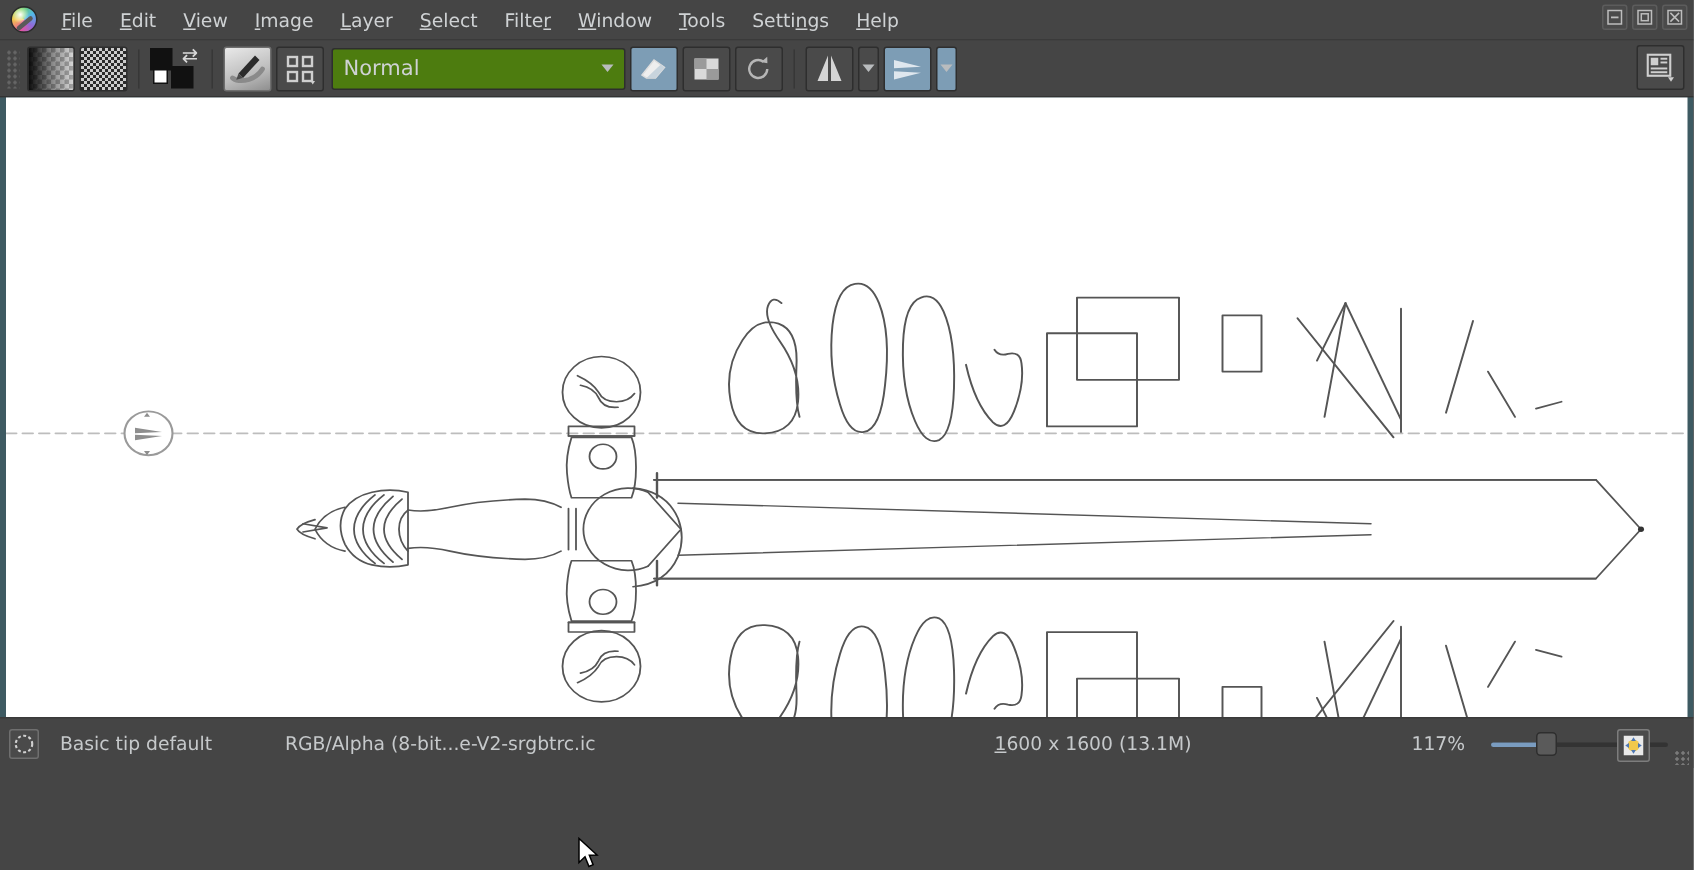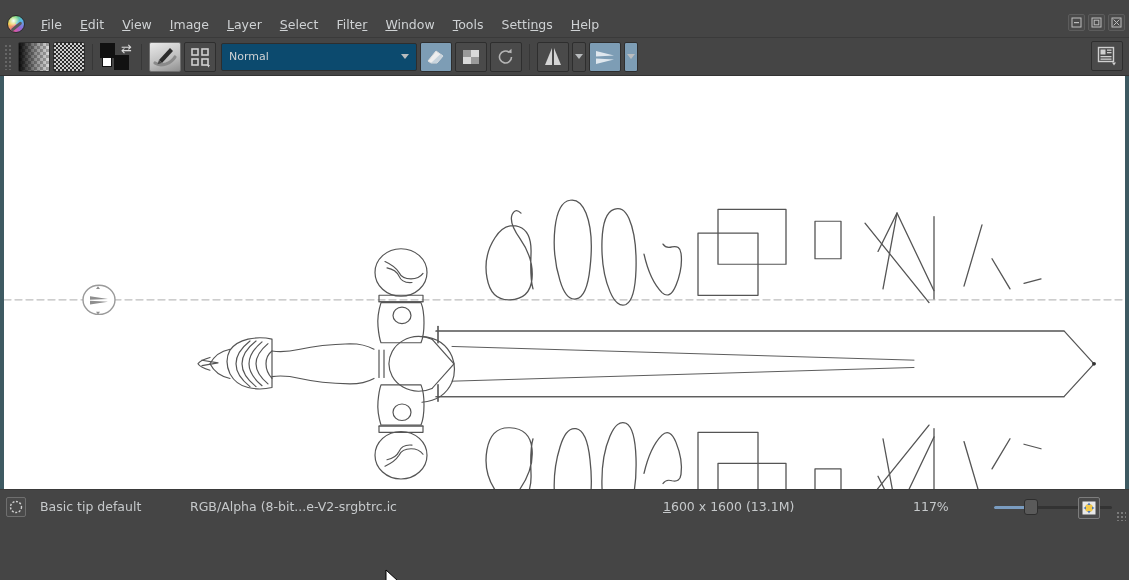--- a/index.html
+++ b/index.html
@@ -7,21 +7,20 @@
     width: 1129px; height: 580px;
     background: #454545;
     font-family: "DejaVu Sans", "Liberation Sans", sans-serif;
     overflow: hidden;
   }
   .app {
     width: 1129px; height: 512px;
     display: flex; flex-direction: column;
     background: #454545;
     position: relative;
-    margin-top: 11px;
   }
 
   
   .menubar {
     height: 27px;
     background: #454545;
     display: flex; align-items: center;
     padding-left: 4px;
     border-bottom: 1px solid #3a3a3a;
     position: relative;
@@ -101,24 +100,24 @@
     width: 32px; height: 30px; border: 1px solid #2e2e2e; border-radius: 2px;
     background: #4a4a4a; display: flex; align-items: center; justify-content: center;
     cursor: default;
   }
   .tbtn.active { background: #7d9db5; border-color: #2e2e2e; }
   .tbtn.brushprev {
     background: linear-gradient(160deg, #e9e9e9 0%, #bdbdbd 60%, #8f8f8f 100%);
     border: 1px solid #6e6e6e;
   }
   .modebox {
-    width: 196px; height: 28px; background: #0c4a6e;
+    width: 196px; height: 28px; background: #4d7c0f;
     border: 1px solid #2e2e2e; border-radius: 2px;
     display: flex; align-items: center; justify-content: space-between;
-    padding: 0 7px; color: #cfd2d4; font-size: 11px; margin-left: 2px;
+    padding: 0 7px; color: #cfd2d4; font-size: 14px; margin-left: 2px;
   }
   .caret { border-left: 4px solid transparent; border-right: 4px solid transparent; border-top: 5px solid #b9bcbe; }
   .tbtn-sm {
     width: 14px; height: 30px; border: 1px solid #2e2e2e; border-radius: 2px;
     background: #4a4a4a; display: flex; align-items: center; justify-content: center;
   }
   .tbtn-sm.active { background: #7d9db5; }
   .tb-right { position: absolute; right: 6px; top: 3px; }
 
   
@@ -140,21 +139,21 @@
   }
   .sb-icon {
     width: 20px; height: 20px; border: 1px solid #6f6f6f; border-radius: 2px;
     display: flex; align-items: center; justify-content: center; margin-right: 14px;
     background: #4a4a4a;
   }
   .sb-tip { width: 150px; }
   .sb-mode { flex: 0 0 auto; }
   .sb-size { position: absolute; left: 663px; }
   .sb-size u { text-decoration: underline; }
-  .sb-zoom { position: absolute; left: 913px; }
+  .sb-zoom { position: absolute; left: 941px; }
   .sb-slider { position: absolute; left: 994px; top: 12px; width: 136px; height: 10px; }
   .slider-track { position: absolute; left: 0; top: 4px; width: 118px; height: 3px; background: #333; border-radius: 2px; }
   .slider-fill  { position: absolute; left: 0; top: 4px; width: 34px; height: 3px; background: #7a9cc0; border-radius: 2px; }
   .slider-knob  { position: absolute; left: 30px; top: -3px; width: 14px; height: 16px; background: #5a5a5a; border: 1px solid #2e2e2e; border-radius: 3px; }
   .sb-navbtn {
     position: absolute; left: 1078px; top: 7px; width: 22px; height: 22px;
     border: 1px solid #7d7d7d; border-radius: 2px; background: #4a4a4a;
     display: flex; align-items: center; justify-content: center;
   }
   .resizer {

